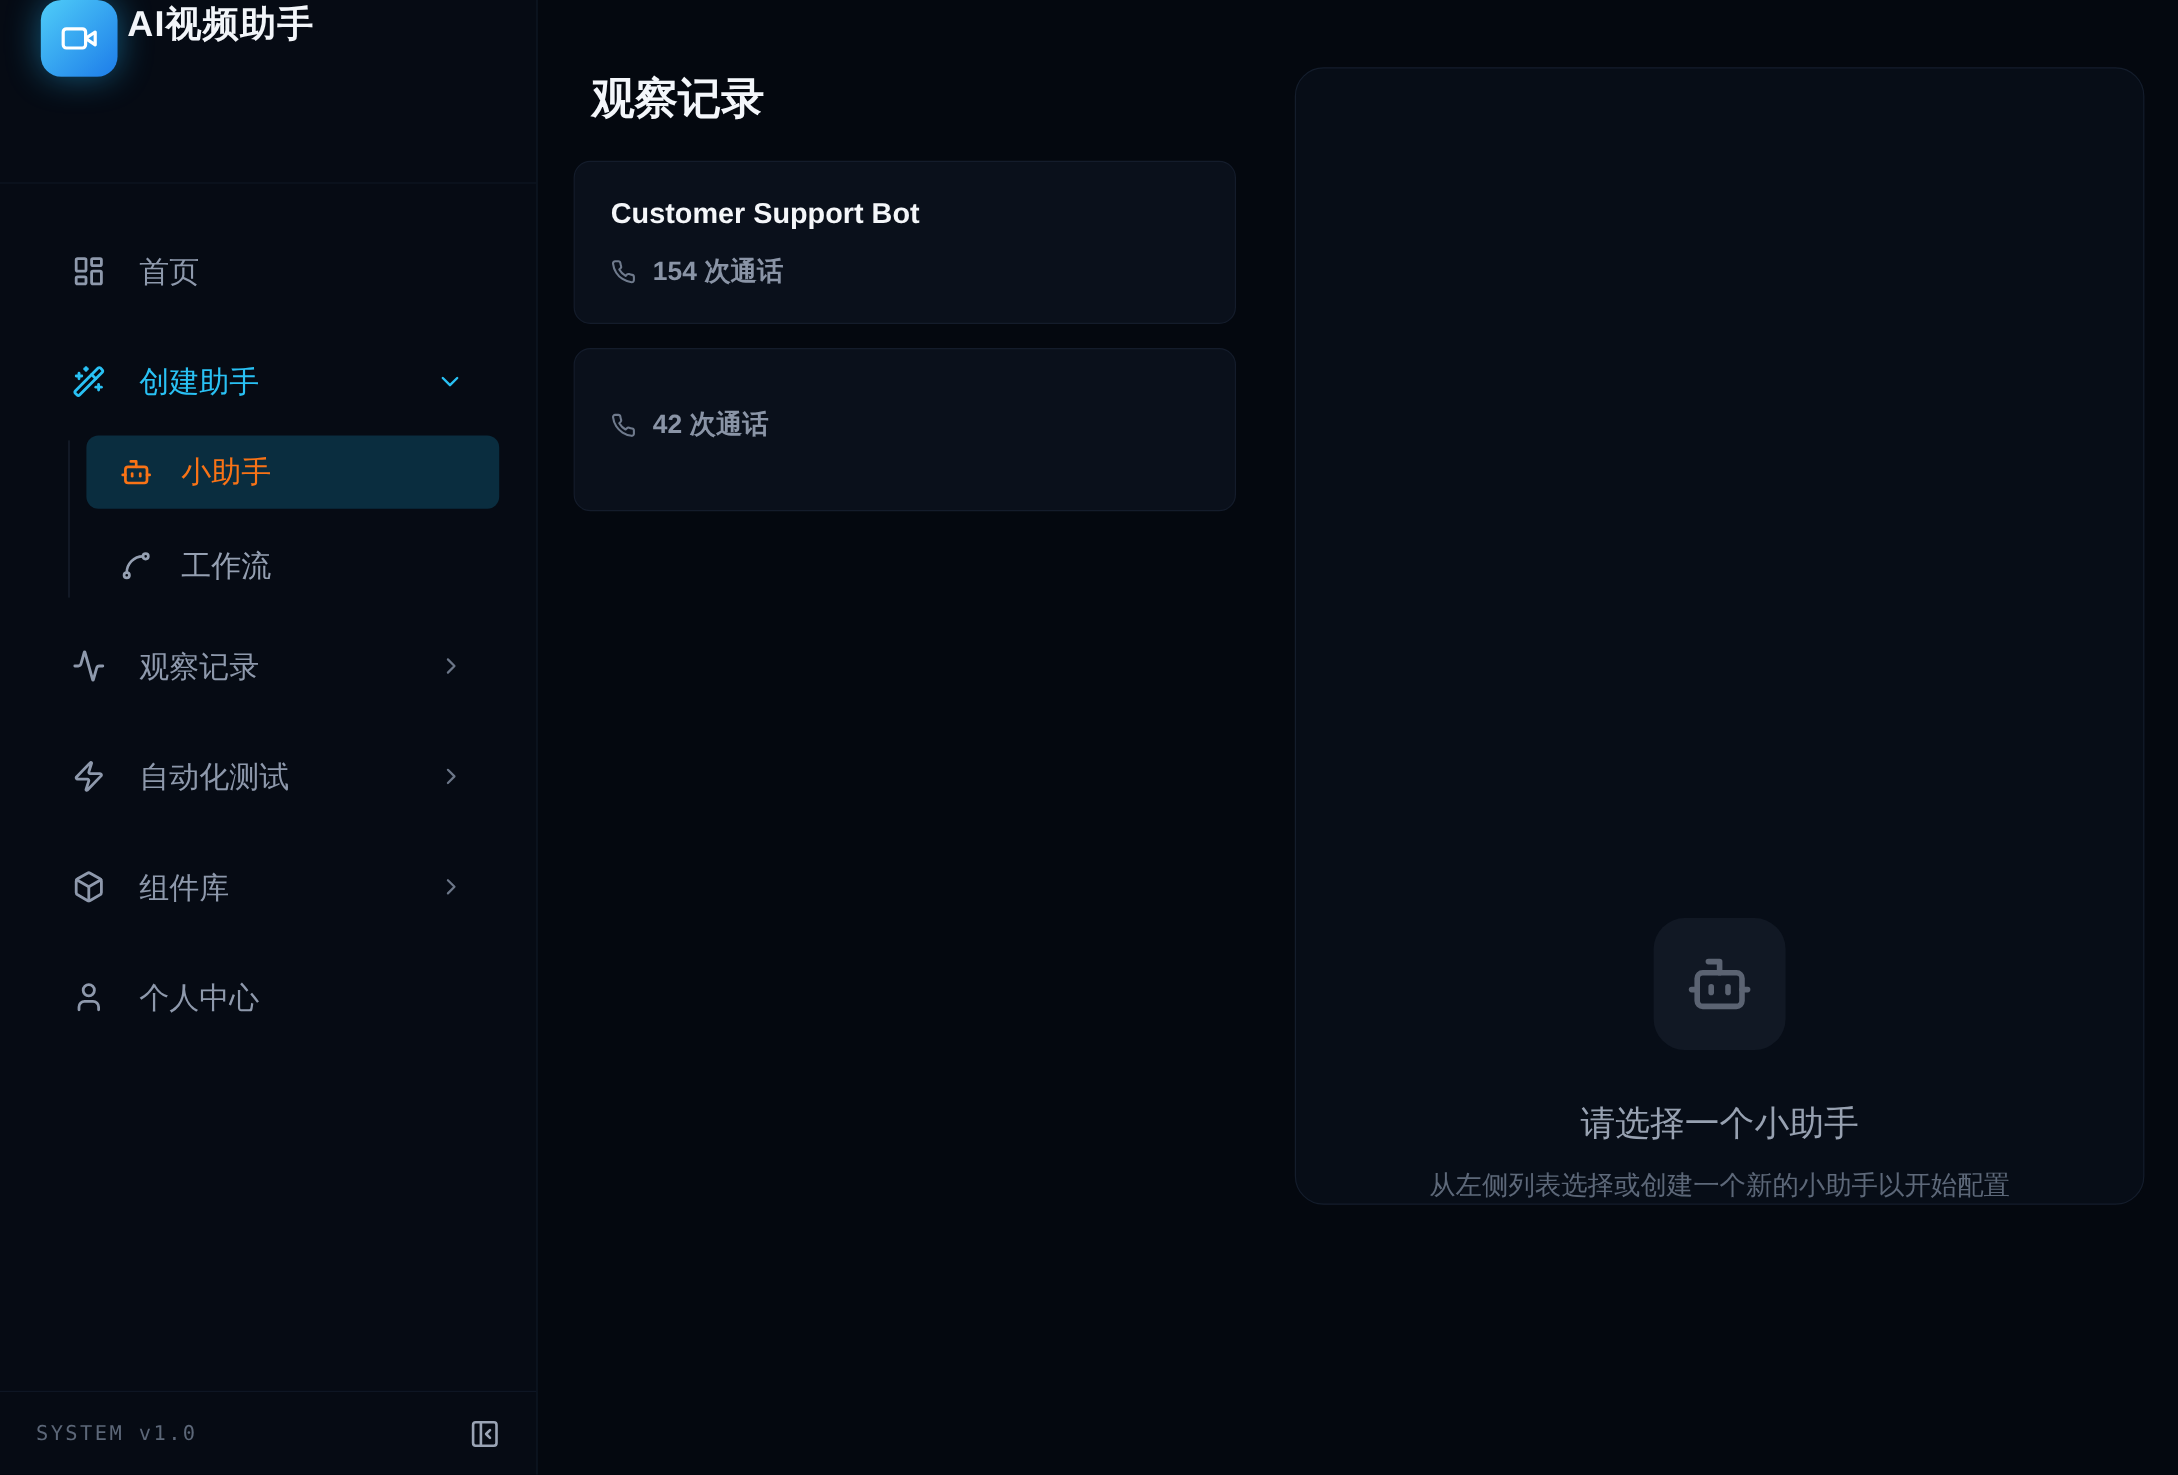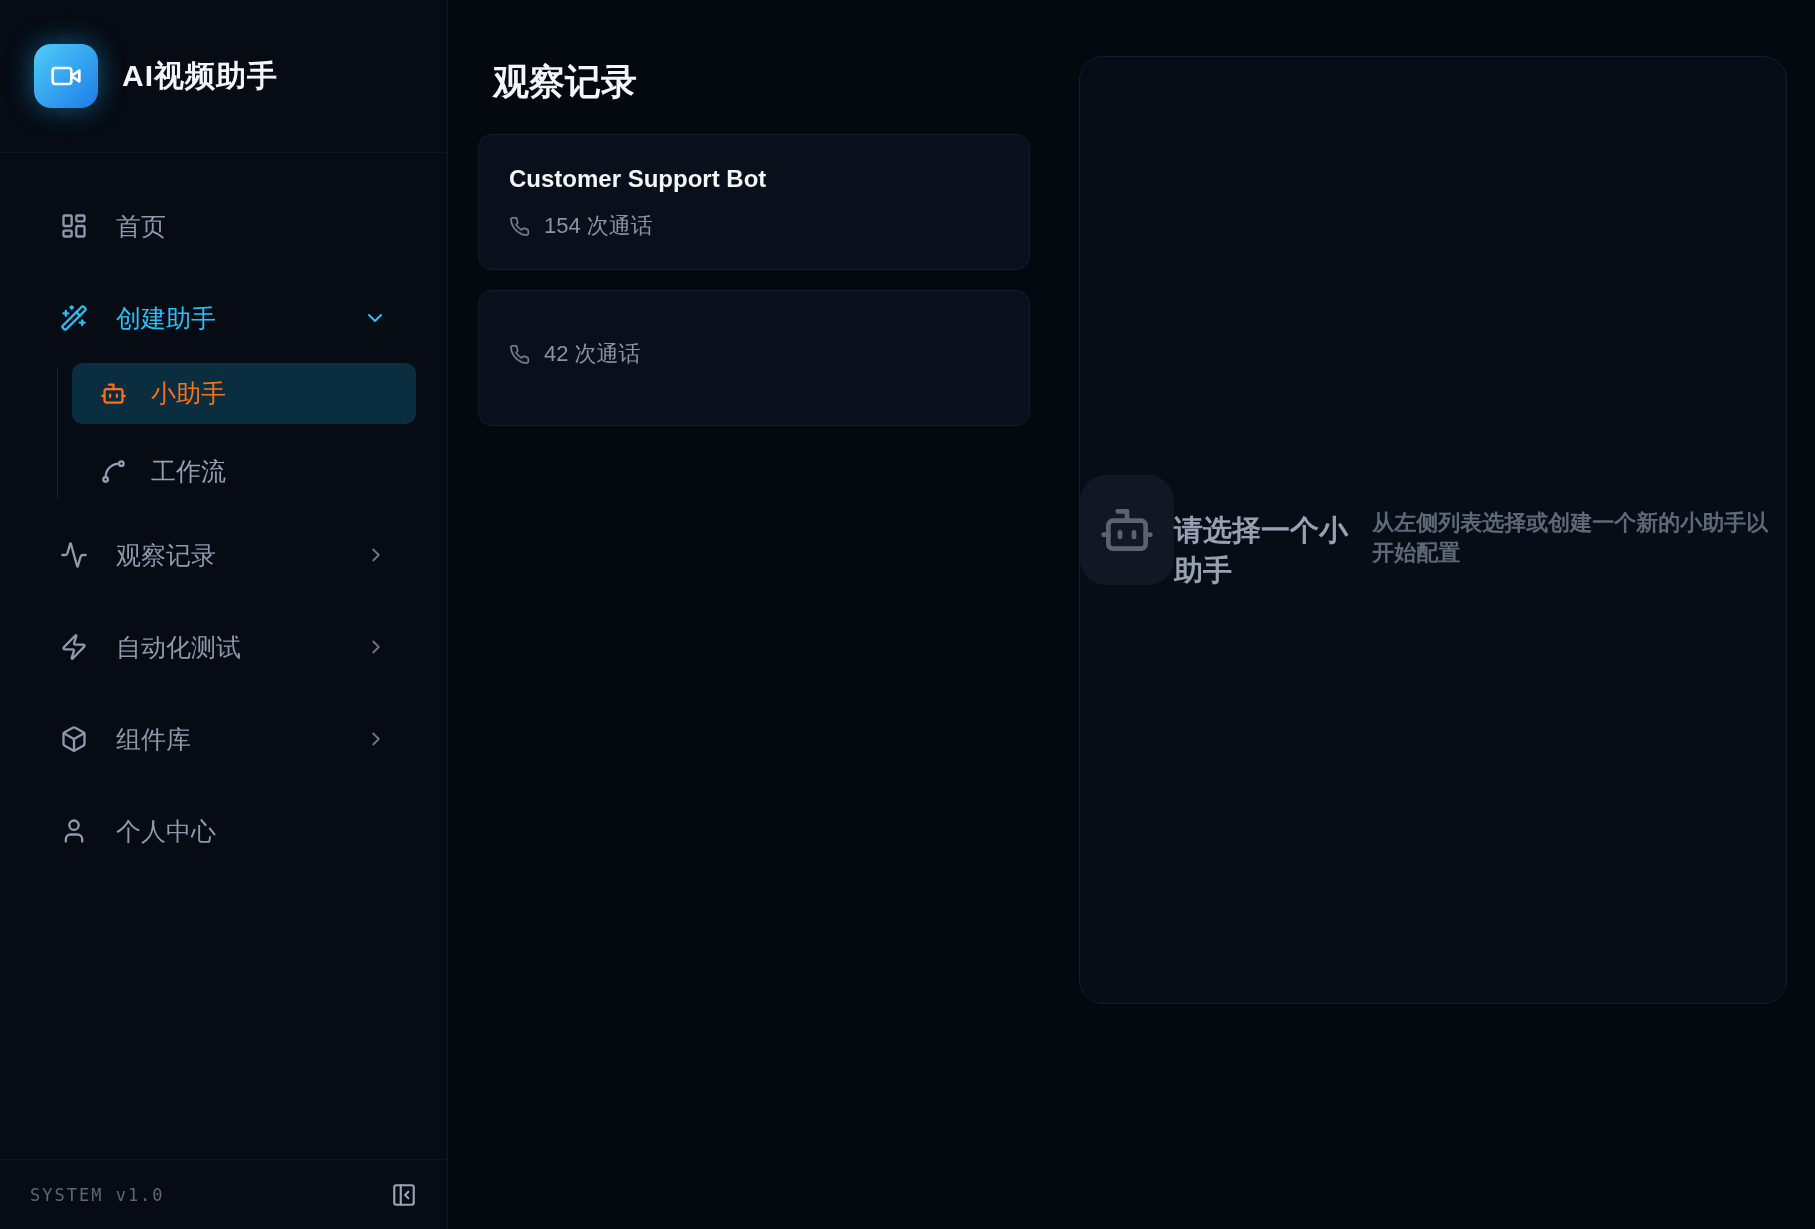--- a/index.html
+++ b/index.html
@@ -13,21 +13,21 @@
   svg { display:block; }
 
   
   .sidebar {
     width:448px; min-width:448px; height:100%;
     background:#060b14;
     border-right:1px solid #101927;
     display:flex; flex-direction:column;
   }
   .side-header {
-    height:153px; display:flex; align-items:center; gap:24px;
+    height:153px; display:flex; align-items:flex-start; gap:8px;
     padding:0 34px; border-bottom:1px solid #0e1624;
   }
   .logo {
     width:64px; height:64px; border-radius:17px;
     background:linear-gradient(135deg,#4fcdf8 0%,#1d7ce9 100%);
     box-shadow:0 0 28px rgba(36,182,246,.45);
     display:flex; align-items:center; justify-content:center;
     color:#ffffff;
   }
   .app-title { font-size:30px; font-weight:700; color:#f2f5f9; letter-spacing:1px; }
@@ -82,30 +82,30 @@
     box-shadow:0 0 28px rgba(30,196,246,.55);
     display:flex; align-items:center; justify-content:center; cursor:pointer;
   }
   .card {
     margin-top:27px; height:136px; border-radius:14px;
     background:#0a101b; border:1px solid #141c2b;
     padding:30px 30px 0 30px; cursor:pointer;
   }
   .card + .card { margin-top:20px; }
   .card-title { font-size:24px; font-weight:700; color:#f4f6f9; }
-  .card-meta { margin-top:18px; display:flex; align-items:center; gap:14px; }
+  .card-meta { margin-top:18px; display:flex; align-items:center; gap:14px;font-weight:bold; }
   .card-meta .phone { color:#6f7a8c; }
   .card-calls { font-size:22px; color:#8a94a6; }
 
   
   .detail-col { flex:1; padding:56px 28px 0 0; }
   .panel {
     width:708px; height:948px; border-radius:24px;
     background:#070d17; border:1px solid #141d2c;
-    display:flex; flex-direction:row; align-items:center; justify-content:center;font-weight:bold;
+    display:flex; flex-direction:column; align-items:center; justify-content:flex-end;
   }
   .empty-icon-box {
     width:110px; height:110px; border-radius:26px; background:#111824;
     display:flex; align-items:center; justify-content:center; color:#5b6372;
   }
   .empty-title { margin-top:42px; font-size:29px; color:#97a1b1; }
   .empty-sub { margin-top:16px; font-size:22px; color:#5d6879; }
 </style>
 </head>
 <body>

